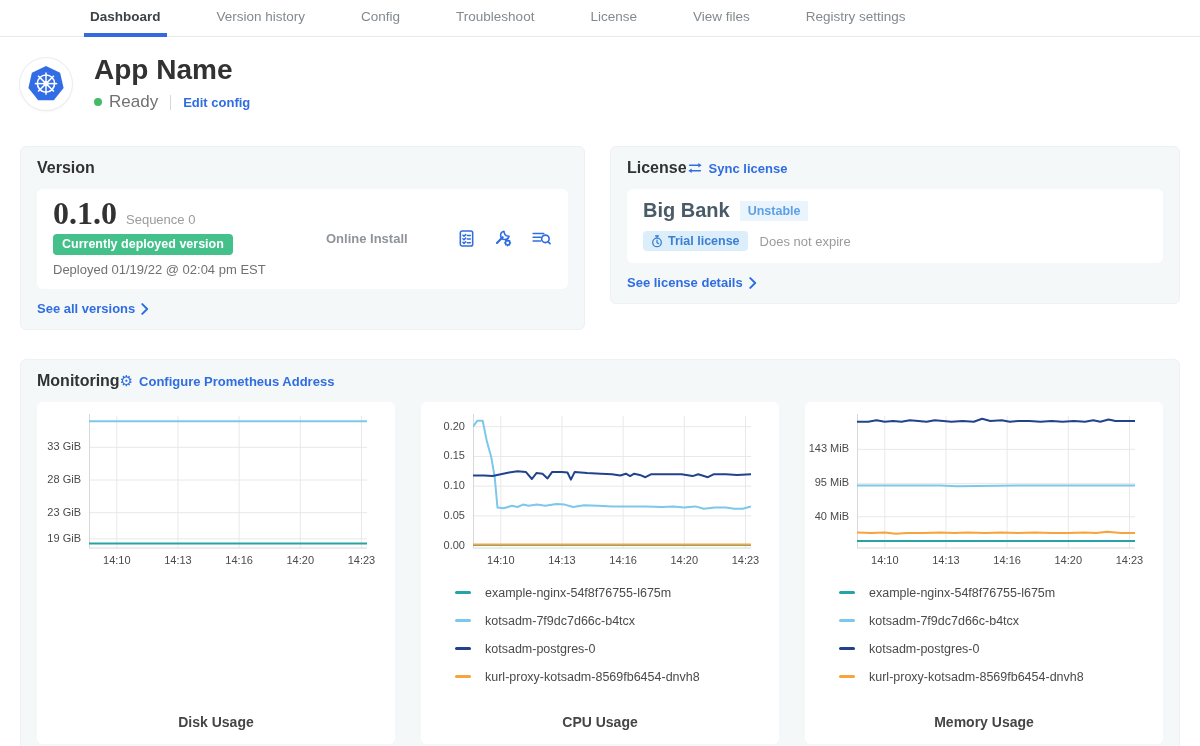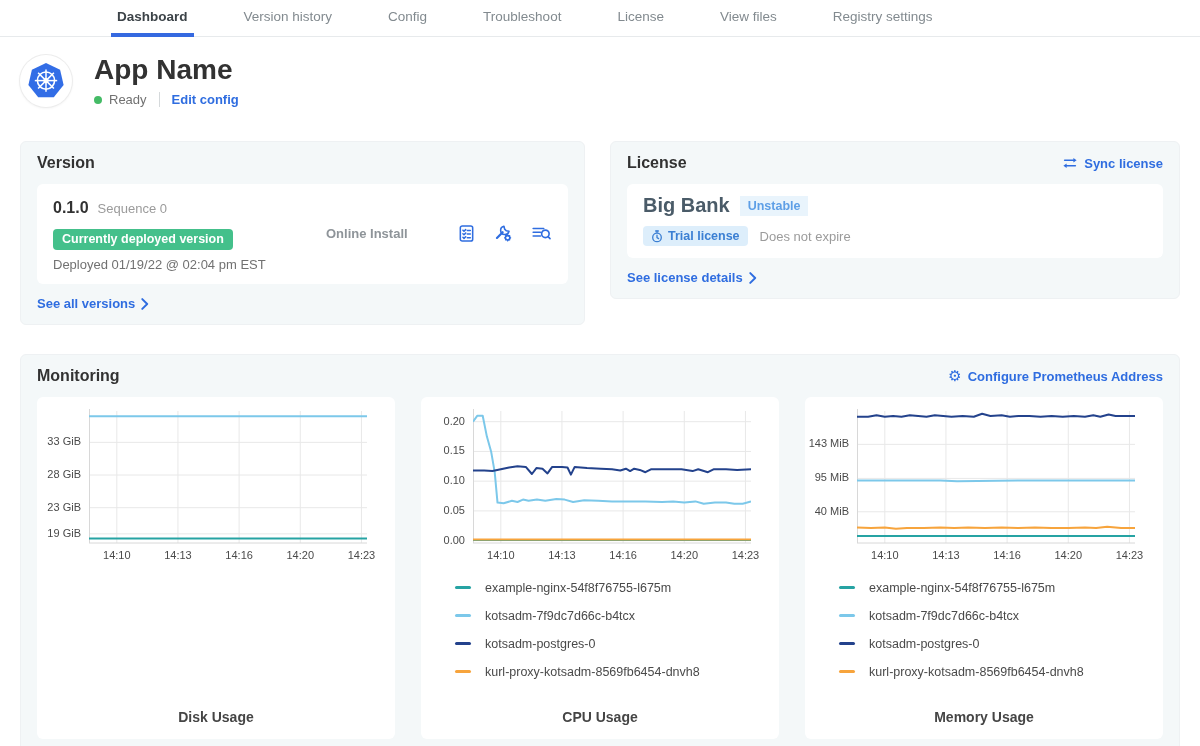--- a/index.html
+++ b/index.html
@@ -7,57 +7,57 @@
   body {
     width:1200px; height:746px; overflow:hidden;
     background:#ffffff;
     font-family:"Liberation Sans", sans-serif;
     color:#323232;
     -webkit-font-smoothing:antialiased;
   }
   
   .topnav {
     height:37px; border-bottom:1px solid #e7eaec;
-    display:flex; align-items:stretch; padding-left:111px; background:#fff;
+    display:flex; align-items:stretch; padding-left:84px; background:#fff;
   }
   .tab {
     display:flex; align-items:center; padding:0 6px; margin-right:44px;
     font-size:13.5px; color:#828a8f; cursor:pointer;
     border-bottom:4px solid transparent; margin-bottom:-1px; white-space:nowrap;
   }
   .tab.active { color:#3c4348; font-weight:700; border-bottom-color:#3569e0; }
   
   .page { padding:0 20px; }
   .app-header { display:flex; align-items:center; margin-top:18px; }
   .logo-wrap {
     width:52px; height:52px; border-radius:50%; background:#fff;
     box-shadow:0 0 0 1px #ececec, 0 1px 3px rgba(0,0,0,.08);
     display:flex; align-items:center; justify-content:center; flex:0 0 auto;
   }
   .app-head-text { margin-left:22px; }
   .app-title { font-size:28px; font-weight:700; color:#323232; line-height:30px; }
   .status-row { display:flex; align-items:center; margin-top:7px; }
   .status-dot { width:8px; height:8px; border-radius:50%; background:#44bb66; }
-  .status-text { font-size:13px; color:#717171; margin-left:7px; }
+  .status-text { font-size:17px; color:#717171; margin-left:7px; }
   .v-divider { width:1px; height:15px; background:#d5d9db; margin:0 12px; }
   .link { color:#2f6de0; font-size:13px; font-weight:700; display:inline-flex; align-items:center; cursor:pointer; white-space:nowrap; }
   .link .ic { margin-right:6px; display:inline-flex; }
   
   .cards-row { display:flex; gap:25px; margin-top:34px; align-items:flex-start; }
   .panel { background:#f4f8f9; border:1px solid #eef1f3; border-radius:6px; padding:12px 16px 12px; }
-  .panel-head { display:flex; align-items:center; justify-content:space-between; }
+  .panel-head { display:flex; align-items:center; justify-content:flex-start; }
   .panel-title { font-size:16px; font-weight:700; color:#323232; }
   .panel-links { display:flex; gap:26px; }
   .white-card { background:#fff; border-radius:6px; margin-top:12px; }
   
   .version-panel { width:565px; flex:0 0 auto; }
   .version-inner { padding:10px 16px 12px; display:flex; align-items:stretch; }
   .v-left { width:255px; flex:0 0 auto; }
   .v-num-row { display:flex; align-items:baseline; }
-  .v-number { font-size:16px; font-weight:700; color:#323232; line-height:28px; }
+  .v-number { font-size:32px; font-weight:700; color:#323232; line-height:28px;font-family:Liberation Serif, serif; }
   .v-seq { font-size:13px; color:#9b9b9b; margin-left:9px; }
   .deploy-badge {
     display:inline-block; margin-top:7px; padding:3px 9px 4px; border-radius:4px;
     background:#44c08b; color:#fff; font-size:12.5px; font-weight:700;
   }
   .deployed-at { margin-top:7px; font-size:13px; color:#717171; }
   .v-mid { align-self:center; font-size:13px; font-weight:700; color:#8e9499; margin-left:18px; }
   .v-icons { align-self:center; margin-left:auto; display:flex; gap:18px; }
   .v-icons .ibtn { cursor:pointer; display:inline-flex; }
   .see-link { margin-top:12px; display:inline-flex; align-items:center; }

